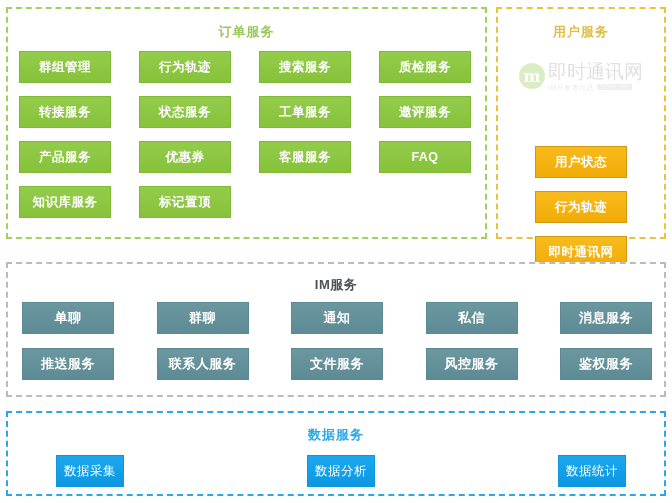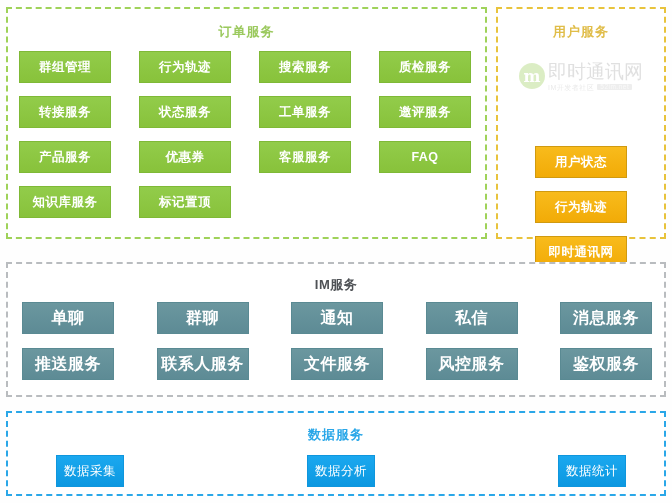--- a/index.html
+++ b/index.html
@@ -195,21 +195,21 @@
     grid-template-columns: repeat(5, 92px);
     grid-auto-rows: 32px;
     justify-content: space-between;
     row-gap: 14px;
   }
   .box-teal {
     background: #62909a;
     background: linear-gradient(#6b979f, #5d8b95);
     border: 1px solid #5a8a93;
     color: #ffffff;
-    font-size: 16px;
+    font-size: 13px;
     font-weight: bold;
     letter-spacing: 0.5px;
     display: flex;
     align-items: center;
     justify-content: center;
     box-sizing: border-box;
     white-space: nowrap;
   }
 
   

